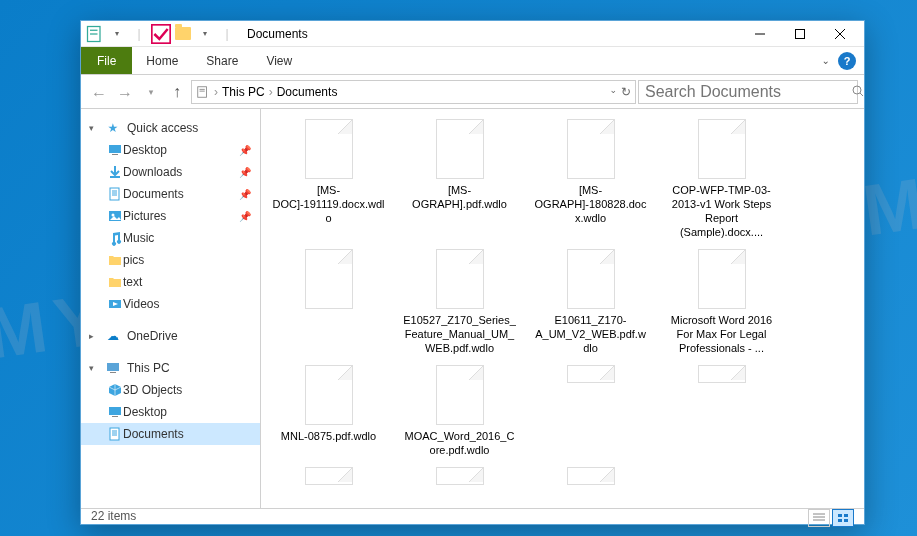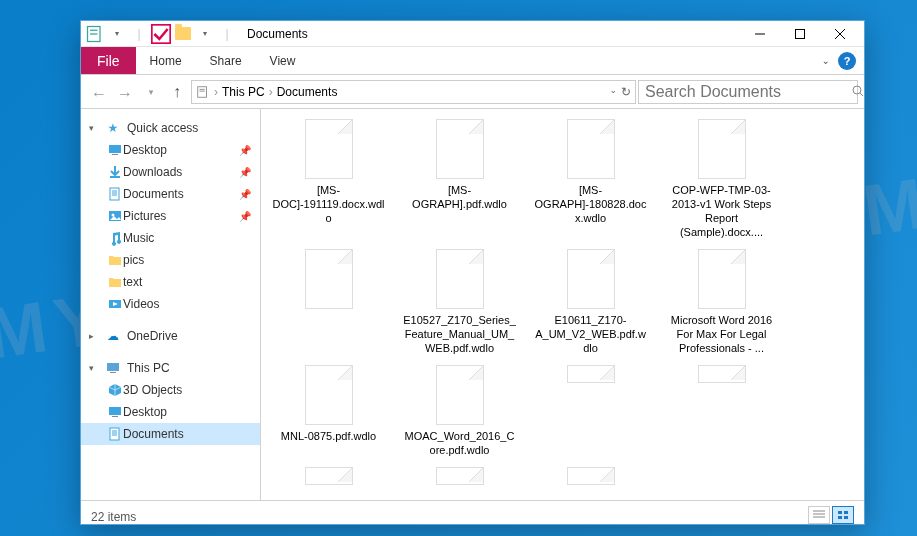--- a/index.html
+++ b/index.html
@@ -6,21 +6,21 @@
 body { background: linear-gradient(135deg, #0a7dc9, #1e90d8); width: 917px; height: 536px; overflow: hidden; position: relative; }
 .window { position: absolute; left: 80px; top: 20px; width: 785px; height: 505px; background: #fff; border: 1px solid #5aa4d8; box-shadow: 0 8px 30px rgba(0,0,0,0.3); display: flex; flex-direction: column; }
 .titlebar { height: 26px; background: #fff; display: flex; align-items: center; padding: 0 4px; border-bottom: 1px solid #e5e5e5; }
 .qat { display: flex; gap: 2px; align-items: center; }
 .qat-icon { width: 20px; height: 20px; display: flex; align-items: center; justify-content: center; font-size: 12px; }
 .title-text { margin-left: 10px; font-size: 12px; color: #000; }
 .titlebar-right { margin-left: auto; display: flex; }
 .titlebtn { width: 40px; height: 26px; display: flex; align-items: center; justify-content: center; }
 .titlebtn svg { width: 10px; height: 10px; }
 .ribbon { height: 28px; background: #fff; display: flex; align-items: stretch; border-bottom: 1px solid #d0d0d0; }
-.file-tab { background: #be185d; color: #fff; padding: 0 16px; display: flex; align-items: center; font-size: 14px; }
+.file-tab { background: #4d7c0f; color: #fff; padding: 0 16px; display: flex; align-items: center; font-size: 12px; }
 .ribbon-tab { padding: 0 14px; display: flex; align-items: center; font-size: 12px; color: #333; }
 .ribbon-right { margin-left: auto; display: flex; align-items: center; gap: 8px; padding-right: 8px; }
 .help-icon { width: 18px; height: 18px; background: #1979ca; border-radius: 50%; color: #fff; display: flex; align-items: center; justify-content: center; font-size: 11px; font-weight: bold; }
 .navbar { height: 34px; background: #fff; display: flex; align-items: center; padding: 0 6px; border-bottom: 1px solid #d0d0d0; gap: 2px; }
 .navbtn { width: 24px; height: 24px; display: flex; align-items: center; justify-content: center; color: #999; }
 .navbtn.enabled { color: #555; }
 .breadcrumb { flex: 1; height: 24px; border: 1px solid #ccc; display: flex; align-items: center; padding: 0 4px; font-size: 12px; gap: 2px; }
 .bc-icon { width: 14px; height: 14px; display: flex; align-items: center; justify-content: center; }
 .bc-sep { color: #999; padding: 0 2px; }
 .bc-end { margin-left: auto; display: flex; gap: 4px; color: #666; }
@@ -35,21 +35,21 @@
 .side-item.selected { background: #cce8ff; }
 .pin { position: absolute; right: 8px; color: #999; font-size: 10px; }
 .side-icon { width: 16px; height: 16px; display: flex; align-items: center; justify-content: center; }
 .expand { width: 10px; color: #666; font-size: 9px; }
 .content { flex: 1; background: #fff; overflow: auto; padding: 10px; display: flex; flex-wrap: wrap; align-content: flex-start; gap: 10px 16px; }
 .file-item { width: 115px; display: flex; flex-direction: column; align-items: center; text-align: center; }
 .file-thumb { width: 48px; height: 60px; background: #fff; border: 1px solid #ddd; border-top-right-radius: 0; position: relative; margin-bottom: 4px; }
 .file-thumb::before { content: ""; position: absolute; top: 0; right: 0; width: 14px; height: 14px; background: linear-gradient(135deg, transparent 48%, #ddd 50%, #f5f5f5 52%); }
 .file-label { font-size: 11px; line-height: 14px; color: #000; word-break: break-word; max-height: 56px; overflow: hidden; }
 .file-item.partial .file-thumb { height: 18px; }
-.statusbar { height: 24px; background: #fff; border-top: 1px solid #d0d0d0; display: flex; align-items: flex-end; padding: 0 10px; font-size: 12px; color: #555; }
+.statusbar { height: 16px; background: #fff; border-top: 1px solid #d0d0d0; display: flex; align-items: flex-start; padding: 0 10px; font-size: 12px; color: #555; }
 .status-right { margin-left: auto; display: flex; gap: 2px; }
 .view-btn { width: 22px; height: 18px; border: 1px solid #ccc; display: flex; align-items: center; justify-content: center; font-size: 10px; }
 .view-btn.active { background: #cce8ff; border-color: #1979ca; }
 .watermark { position: absolute; top: 50%; left: 50%; transform: translate(-50%, -50%) rotate(-8deg); font-size: 72px; font-weight: 900; letter-spacing: 8px; color: rgba(140, 170, 200, 0.25); pointer-events: none; white-space: nowrap; font-family: Arial, sans-serif; }
 .folder-yellow { width: 16px; height: 13px; background: #ffd36b; border-radius: 1px; position: relative; }
 .folder-yellow::before { content:""; position:absolute; top:-3px; left:0; width:7px; height:3px; background:#ffd36b; border-radius:1px 1px 0 0;}
 </style>
 </head>
 <body>
 

